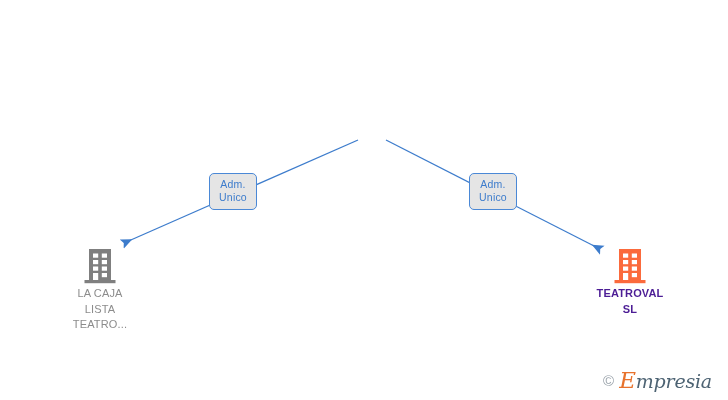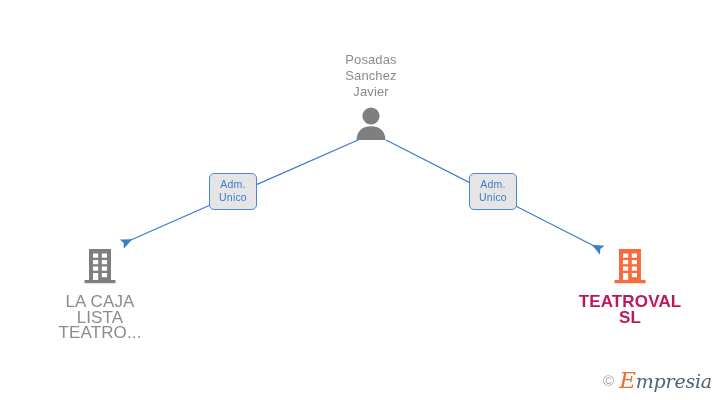--- a/index.html
+++ b/index.html
@@ -53,30 +53,29 @@
     text-align: center;
   }
   #company-left  { left: 30px;  top: 246px; }
   #company-right { left: 560px; top: 246px; }
 
   .company-icon {
     height: 40px;
     line-height: 0;
   }
   .company-label {
-    margin-top: 8px;
-    font-size: 17px;
+    font-size: 11px;
     line-height: 15.5px;
     color: #8c8c8c;
     white-space: pre-line;
     letter-spacing: 0.15px;
   }
   .company-label.bold {
     font-weight: bold;
-    color: #be185d;
+    color: #4c1d95;
   }
 
   
   .edge-label {
     position: absolute;
     box-sizing: border-box;
     background: #e5e5e5;
     border: 1px solid #4a88d6;
     border-radius: 5px;
     color: #3d7ccc;
@@ -131,31 +130,20 @@
       <marker id="arrow-right" markerWidth="9" markerHeight="9" refX="7" refY="4.5" orient="auto" markerUnits="strokeWidth">
         <path d="M0,4.5 L9,0.6 L7.2,4.5 L9,8.4 Z" fill="#3d7ccc"></path>
       </marker>
     </defs>
 
     <line x1="358" y1="140" x2="124" y2="243" stroke="#3d7ccc" stroke-width="1.3" marker-end="url(#arrow-left)"></line>
 
     <line x1="386" y1="140" x2="600" y2="249" stroke="#3d7ccc" stroke-width="1.3" marker-end="url(#arrow-right)"></line>
   </svg>
 
-  <div class="person-node">
-    <div class="person-label">Posadas
-Sanchez
-Javier</div>
-    <div class="person-icon">
-      <svg width="36" height="34" viewBox="0 0 36 34" xmlns="http://www.w3.org/2000/svg">
-        <circle cx="18" cy="10" r="8.6" fill="#7f7f7f"></circle>
-        <path d="M3.6 34 C3.6 24.4 10.2 20.2 18 20.2 C25.8 20.2 32.4 24.4 32.4 34 Z" fill="#7f7f7f"></path>
-      </svg>
-    </div>
-  </div>
 
   <div class="edge-label" id="edge-label-left">Adm.
 Unico</div>
 
   <div class="edge-label" id="edge-label-right">Adm.
 Unico</div>
 
   <div class="company-node" id="company-left">
     <div class="company-icon">
       <svg width="40" height="40" viewBox="0 0 40 40" xmlns="http://www.w3.org/2000/svg">

